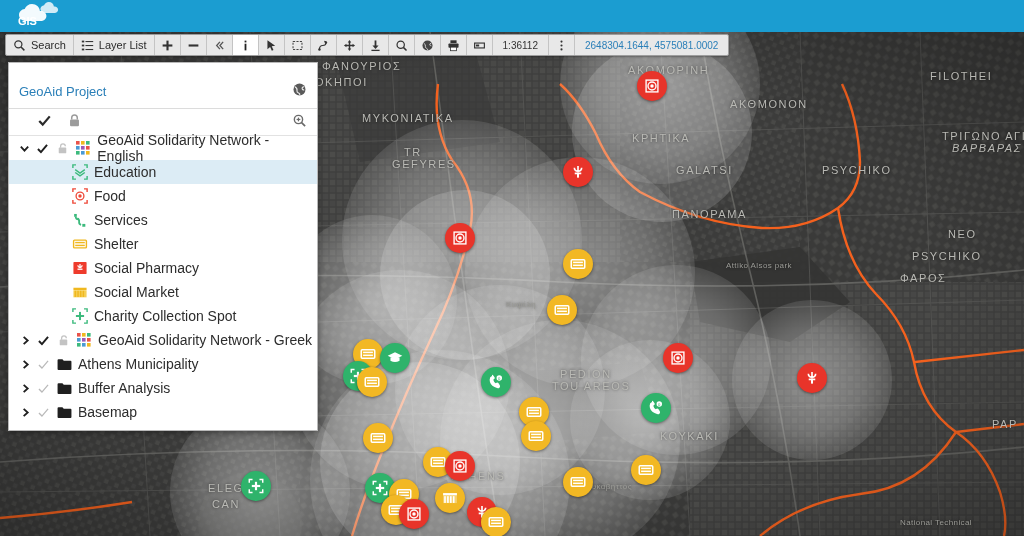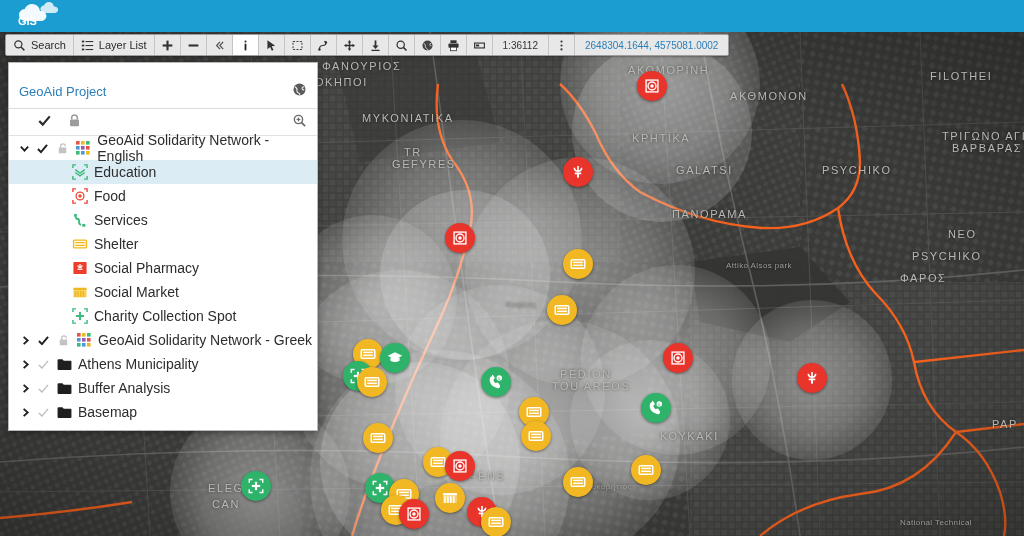--- a/index.html
+++ b/index.html
@@ -215,27 +215,27 @@
 
     <div id="label-layer">
         <div class="map-label sm" style="left: 336px; top: 16px;">ΑΓΙΟΣ</div>
         <div class="map-label" style="left: 322px; top: 28px;">ΦΑΝΟΥΡΙΟΣ</div>
         <div class="map-label" style="left: 362px; top: 80px;">ΜΥΚΟΝΙΑΤΙΚΑ</div>
         <div class="map-label" style="left: 404px; top: 114px;">TR</div>
         <div class="map-label" style="left: 392px; top: 126px;">GEFYRES</div>
         <div class="map-label" style="left: 268px; top: 44px;">ΑΜΠΕΛΟΚΗΠΟΙ</div>
         <div class="map-label" style="left: 628px; top: 32px;">ΑΚΟΜΟΡΙΝΗ</div>
         <div class="map-label" style="left: 632px; top: 100px;">ΚΡΗΤΙΚΑ</div>
-        <div class="map-label" style="left: 730px; top: 58px;">ΑΚΘΜΟΝΟΝ</div>
+        <div class="map-label" style="left: 730px; top: 66px;">ΑΚΘΜΟΝΟΝ</div>
         <div class="map-label" style="left: 676px; top: 132px;">GALATSI</div>
         <div class="map-label" style="left: 672px; top: 176px;">ΠΑΝΟΡΑΜΑ</div>
         <div class="map-label" style="left: 822px; top: 132px;">PSYCHIKO</div>
         <div class="map-label" style="left: 930px; top: 38px;">FILOTHEI</div>
         <div class="map-label" style="left: 942px; top: 98px;">ΤΡΙΓΩΝΟ ΑΓΙΑΣ</div>
-        <div class="map-label" style="left: 952px; top: 110px;">ΒΑΡΒΑΡΑΣ</div>
+        <div class="map-label" style="left: 952px; top: 110px; font-style: italic;">ΒΑΡΒΑΡΑΣ</div>
         <div class="map-label" style="left: 948px; top: 196px;">NEO</div>
         <div class="map-label" style="left: 912px; top: 218px;">PSYCHIKO</div>
         <div class="map-label" style="left: 900px; top: 240px; text-align: center;">ΦΑΡΟΣ</div>
         <div class="map-label" style="left: 992px; top: 386px;">PAP</div>
         <div class="map-label sm" style="left: 726px; top: 229px;">Attiko Alsos park</div>
         <div class="map-label" style="left: 560px; top: 336px;">PEDION</div>
         <div class="map-label" style="left: 552px; top: 348px;">TOU AREOS</div>
         <div class="map-label" style="left: 660px; top: 398px;">ΚΟΥΚΑΚΙ</div>
         <div class="map-label sm" style="left: 586px; top: 450px;">Λυκαβηττός</div>
         <div class="map-label" style="left: 452px; top: 438px;">ATHENS</div>

